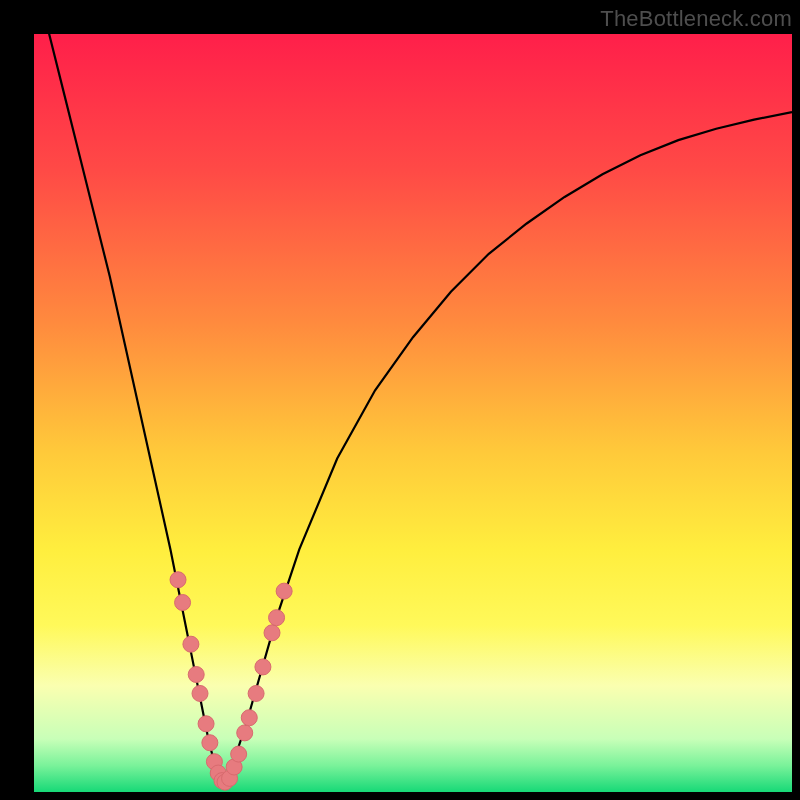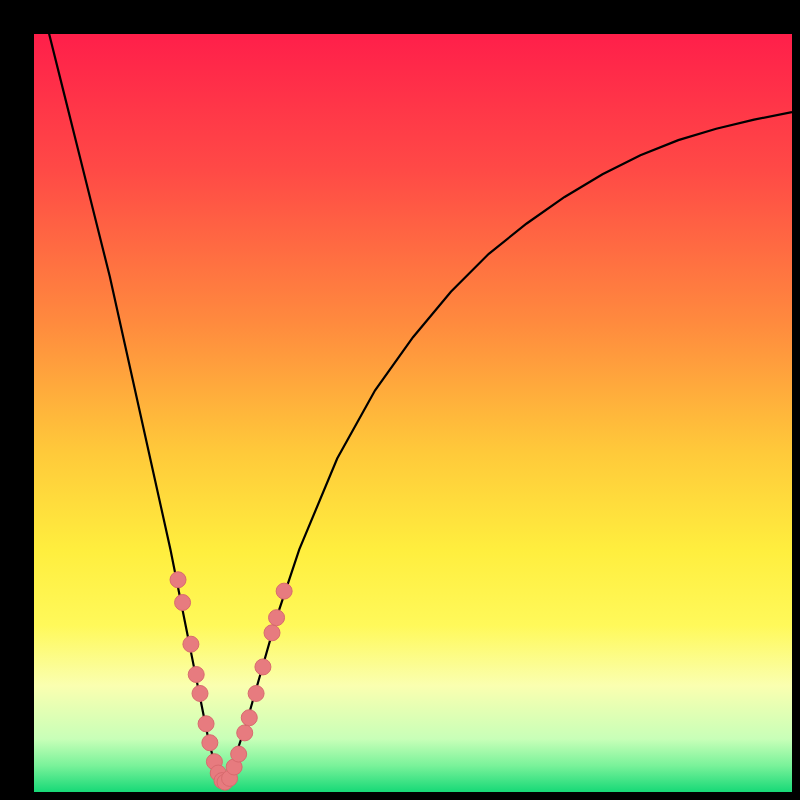--- a/index.html
+++ b/index.html
@@ -84,13 +84,14 @@
           <circle cx="210.72" cy="698.88" r="8" fill="#e77b7f" stroke="#d86a6e" stroke-width="1"></circle>
           <circle cx="215.27" cy="683.72" r="8" fill="#e77b7f" stroke="#d86a6e" stroke-width="1"></circle>
           <circle cx="222.09" cy="659.46" r="8" fill="#e77b7f" stroke="#d86a6e" stroke-width="1"></circle>
           <circle cx="228.92" cy="632.93" r="8" fill="#e77b7f" stroke="#d86a6e" stroke-width="1"></circle>
           <circle cx="238.01" cy="598.82" r="8" fill="#e77b7f" stroke="#d86a6e" stroke-width="1"></circle>
           <circle cx="242.56" cy="583.66" r="8" fill="#e77b7f" stroke="#d86a6e" stroke-width="1"></circle>
           <circle cx="250.14" cy="557.13" r="8" fill="#e77b7f" stroke="#d86a6e" stroke-width="1"></circle>
         </g>
     </svg>
   </div>
+  <div class="watermark">TheBottleneck.com</div>
 </div>
 
 </body></html>

